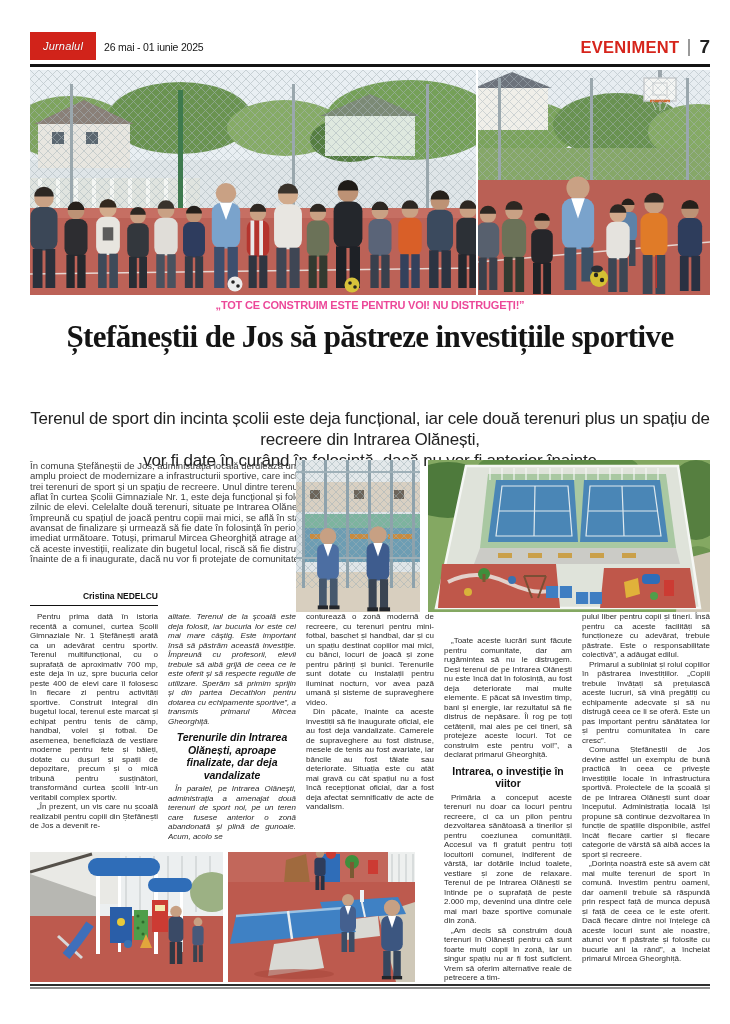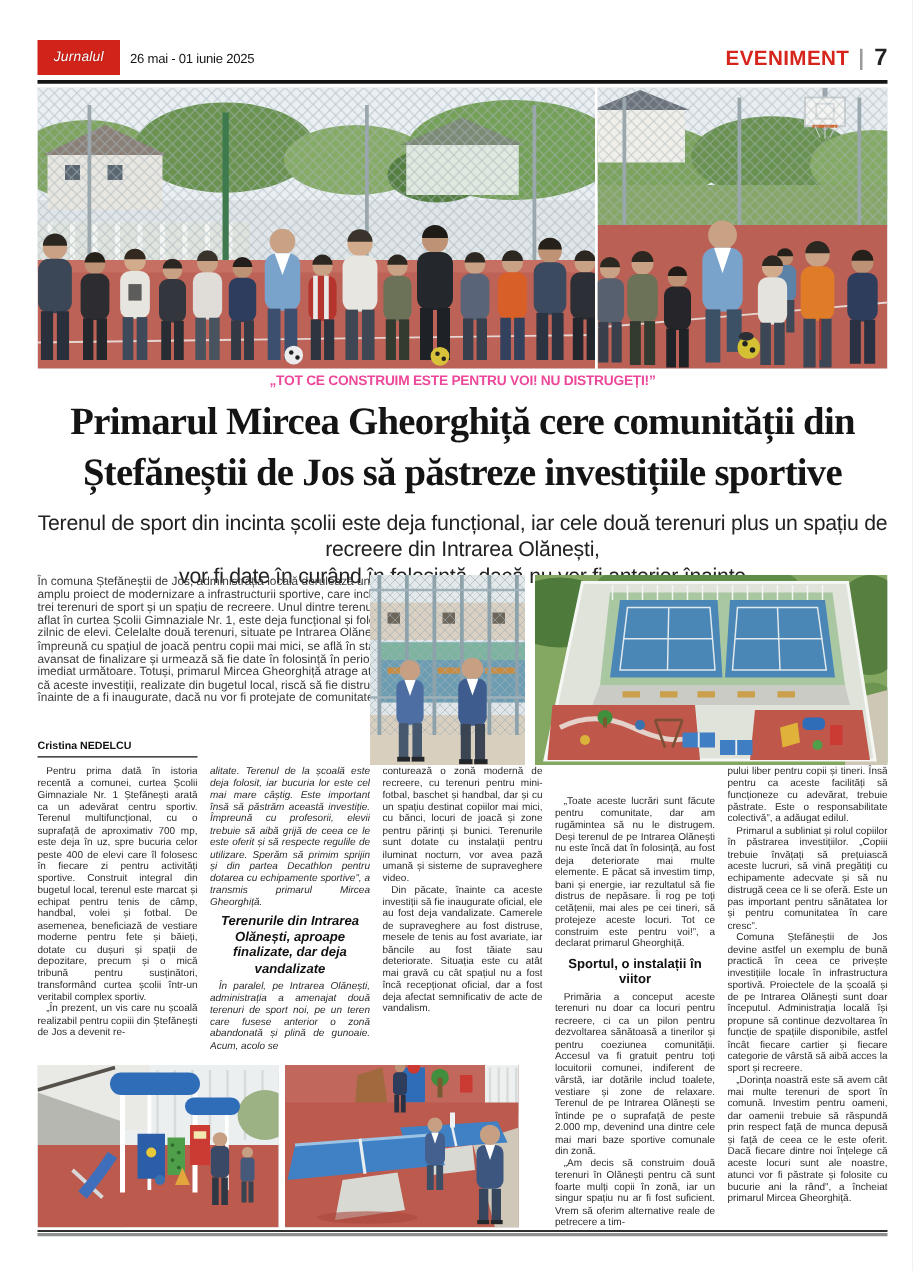--- a/index.html
+++ b/index.html
@@ -40,21 +40,21 @@
   .headline{left:30px;top:316px;width:680px;text-align:center;
             font-family:"Liberation Serif",serif;font-weight:700;color:#141414;
             font-size:31px;line-height:41px;letter-spacing:-.6px;white-space:nowrap;}
   .standfirst{left:30px;top:408px;width:680px;text-align:center;font-size:17px;
               line-height:21px;color:#222;font-weight:400;letter-spacing:-.2px;}
 
   
   .intro{left:30px;top:461px;width:289px;font-size:9.5px;line-height:10.35px;
          color:#3a3a3a;text-align:left;}
   .byline{left:30px;top:591px;width:128px;font-size:8.5px;font-weight:700;color:#111;
-          border-bottom:1.3px solid #111;padding-bottom:4px;}
+          border-bottom:1.3px solid #111;padding-bottom:4px;text-align:right;}
 
   
   .col{position:absolute;top:612px;width:128px;font-size:8px;line-height:9.5px;
        color:#2b2b2b;text-align:justify;overflow:hidden;}
   .col p{margin:0;}
   .col p.p{text-indent:7px;}
   .col p.cont{text-indent:0;}
   .col h3{margin:5px 0 3px;font-size:10.5px;line-height:12.5px;text-align:center;
           color:#111;font-weight:700;}
   .c1{left:30px;height:234px;}
@@ -319,21 +319,20 @@
           <path d="M-6.5,-61 a6.5,6.5 0 0 1 13,0" fill="#26201b"></path>
           <rect x="-9" y="-54" width="18" height="29" rx="6" fill="#2e3d5c"></rect>
           <rect x="-7.5" y="-26" width="6.5" height="26" fill="#2a3142"></rect>
           <rect x="1" y="-26" width="6.5" height="26" fill="#2a3142"></rect>
         </g>
     </svg>
   </div>
 
   <div class="abs kicker">„TOT CE CONSTRUIM ESTE PENTRU VOI! NU DISTRUGEȚI!”</div>
   <div class="abs headline">
-    <div>Primarul Mircea Gheorghiță cere comunității din</div>
     <div>Ștefăneștii de Jos să păstreze investițiile sportive</div>
   </div>
   <div class="abs standfirst">
     <div>Terenul de sport din incinta școlii este deja funcțional, iar cele două terenuri plus un spațiu de recreere din Intrarea Olănești,</div>
     <div>vor fi date în curând în folosință, dacă nu vor fi anterior înainte</div>
   </div>
 
   <div class="abs intro">În comuna Ștefăneștii de Jos, administrația locală derulează un amplu proiect de modernizare a infrastructurii sportive, care include trei terenuri de sport și un spațiu de recreere. Unul dintre terenuri, aflat în curtea Școlii Gimnaziale Nr. 1, este deja funcțional și folosit zilnic de elevi. Celelalte două terenuri, situate pe Intrarea Olănești, împreună cu spațiul de joacă pentru copii mai mici, se află în stadiu avansat de finalizare și urmează să fie date în folosință în perioada imediat următoare. Totuși, primarul Mircea Gheorghiță atrage atenția că aceste investiții, realizate din bugetul local, riscă să fie distruse înainte de a fi inaugurate, dacă nu vor fi protejate de comunitate.</div>
   <div class="abs byline">Cristina NEDELCU</div>
 
@@ -444,21 +443,21 @@
       <p class="cont">alitate. Terenul de la școală este deja folosit, iar bucuria lor este cel mai mare câștig. Este important însă să păstrăm această investiție. Împreună cu profesorii, elevii trebuie să aibă grijă de ceea ce le este oferit și să respecte regulile de utilizare. Sperăm să primim sprijin și din partea Decathlon pentru dotarea cu echipamente sportive”, a transmis primarul Mircea Gheorghiță.</p>
       <h3 class="subhead">Terenurile din Intrarea Olănești, aproape finalizate, dar deja vandalizate</h3>
       <p class="p">În paralel, pe Intrarea Olănești, administrația a amenajat două terenuri de sport noi, pe un teren care fusese anterior o zonă abandonată și plină de gunoaie. Acum, acolo se</p>
     </div>
   <div class="col c3">
       <p class="cont">conturează o zonă modernă de recreere, cu terenuri pentru mini-fotbal, baschet și handbal, dar și cu un spațiu destinat copiilor mai mici, cu bănci, locuri de joacă și zone pentru părinți și bunici. Terenurile sunt dotate cu instalații pentru iluminat nocturn, vor avea pază umană și sisteme de supraveghere video.</p>
       <p class="p">Din păcate, înainte ca aceste investiții să fie inaugurate oficial, ele au fost deja vandalizate. Camerele de supraveghere au fost distruse, mesele de tenis au fost avariate, iar băncile au fost tăiate sau deteriorate. Situația este cu atât mai gravă cu cât spațiul nu a fost încă recepționat oficial, dar a fost deja afectat semnificativ de acte de vandalism.</p>
     </div>
   <div class="col c4">
       <p class="p">„Toate aceste lucrări sunt făcute pentru comunitate, dar am rugămintea să nu le distrugem. Deși terenul de pe Intrarea Olănești nu este încă dat în folosință, au fost deja deteriorate mai multe elemente. E păcat să investim timp, bani și energie, iar rezultatul să fie distrus de nepăsare. Îi rog pe toți cetățenii, mai ales pe cei tineri, să protejeze aceste locuri. Tot ce construim este pentru voi!”, a declarat primarul Gheorghiță.</p>
-      <h3 class="subhead">Sportul, o instalații în viitor</h3>
+      <h3 class="subhead">Intrarea, o investiție în viitor</h3>
       <p class="p">Primăria a conceput aceste terenuri nu doar ca locuri pentru recreere, ci ca un pilon pentru dezvoltarea sănătoasă a tinerilor și pentru coeziunea comunității. Accesul va fi gratuit pentru toți locuitorii comunei, indiferent de vârstă, iar dotările includ toalete, vestiare și zone de relaxare. Terenul de pe Intrarea Olănești se întinde pe o suprafață de peste 2.000 mp, devenind una dintre cele mai mari baze sportive comunale din zonă.</p>
       <p class="p">„Am decis să construim două terenuri în Olănești pentru că sunt foarte mulți copii în zonă, iar un singur spațiu nu ar fi fost suficient. Vrem să oferim alternative reale de petrecere a tim-</p>
     </div>
   <div class="col c5">
       <p class="cont">pului liber pentru copii și tineri. Însă pentru ca aceste facilități să funcționeze cu adevărat, trebuie păstrate. Este o responsabilitate colectivă”, a adăugat edilul.</p>
       <p class="p">Primarul a subliniat și rolul copiilor în păstrarea investițiilor. „Copiii trebuie învățați să prețuiască aceste lucruri, să vină pregătiți cu echipamente adecvate și să nu distrugă ceea ce li se oferă. Este un pas important pentru sănătatea lor și pentru comunitatea în care cresc”.</p>
       <p class="p">Comuna Ștefăneștii de Jos devine astfel un exemplu de bună practică în ceea ce privește investițiile locale în infrastructura sportivă. Proiectele de la școală și de pe Intrarea Olănești sunt doar începutul. Administrația locală își propune să continue dezvoltarea în funcție de spațiile disponibile, astfel încât fiecare cartier și fiecare categorie de vârstă să aibă acces la sport și recreere.</p>
       <p class="p">„Dorința noastră este să avem cât mai multe terenuri de sport în comună. Investim pentru oameni, dar oamenii trebuie să răspundă prin respect față de munca depusă și față de ceea ce le este oferit. Dacă fiecare dintre noi înțelege că aceste locuri sunt ale noastre, atunci vor fi păstrate și folosite cu bucurie ani la rând”, a încheiat primarul Mircea Gheorghiță.</p>
     </div>
 

